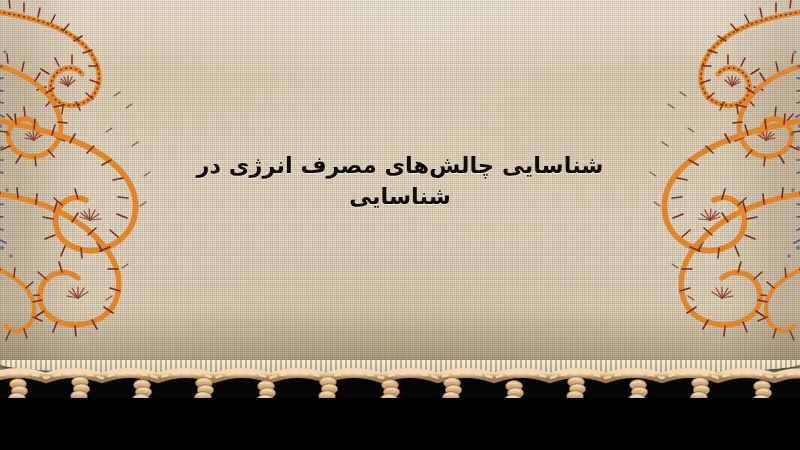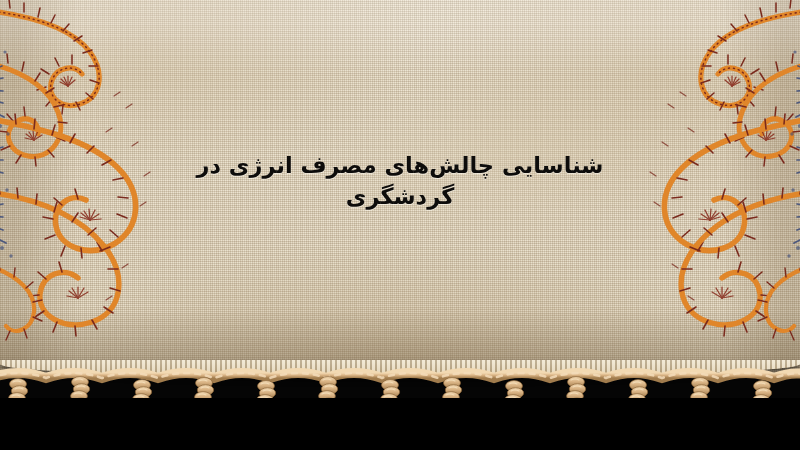--- a/index.html
+++ b/index.html
@@ -440,21 +440,21 @@
             <path d="M128 268 l6 -4"></path>
           <path d="M112 300 l6 -4"></path>
             <path d="M150 176 l6 -4"></path>
         </g>
       </g>
     </svg>
   </div>
 
   <div id="title">
     <span class="ln">شناسایی چالش‌های مصرف انرژی در</span>
-    <span class="ln">گردشگری</span>
+    <span class="ln">شناسایی</span>
   </div>
 
   <div id="fringe">
     <svg viewBox="0 0 800 84" xmlns="http://www.w3.org/2000/svg" aria-hidden="true">
       <defs>
         <linearGradient id="cord" x1="0" y1="0" x2="0" y2="1">
           <stop offset="0%" stop-color="#f2d9b2"></stop>
           <stop offset="45%" stop-color="#d9b384"></stop>
           <stop offset="100%" stop-color="#a17c4d"></stop>
         </linearGradient>

